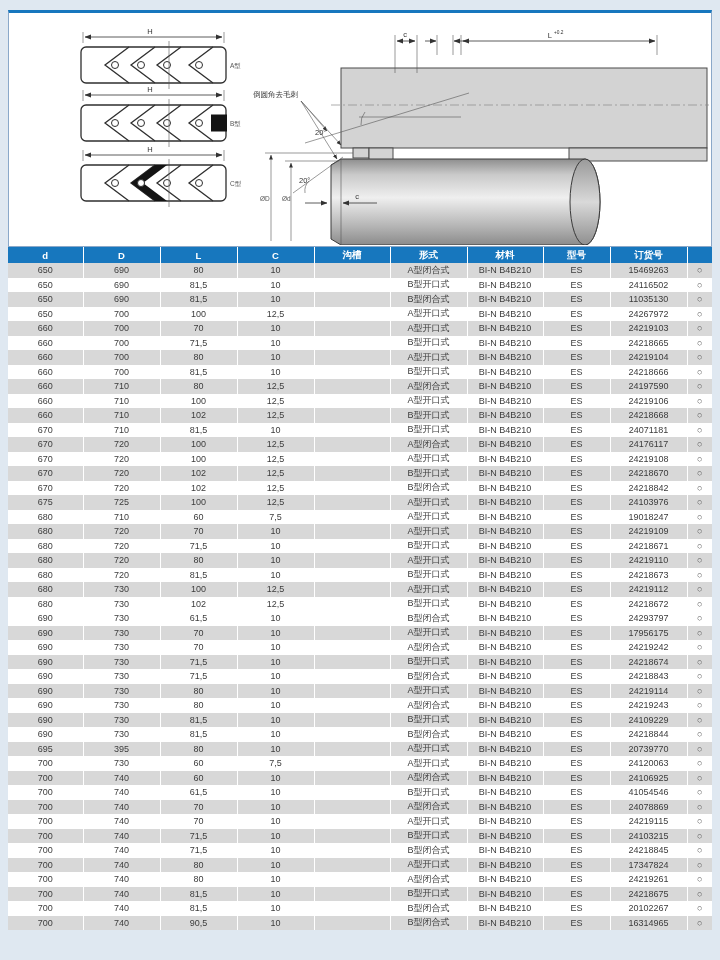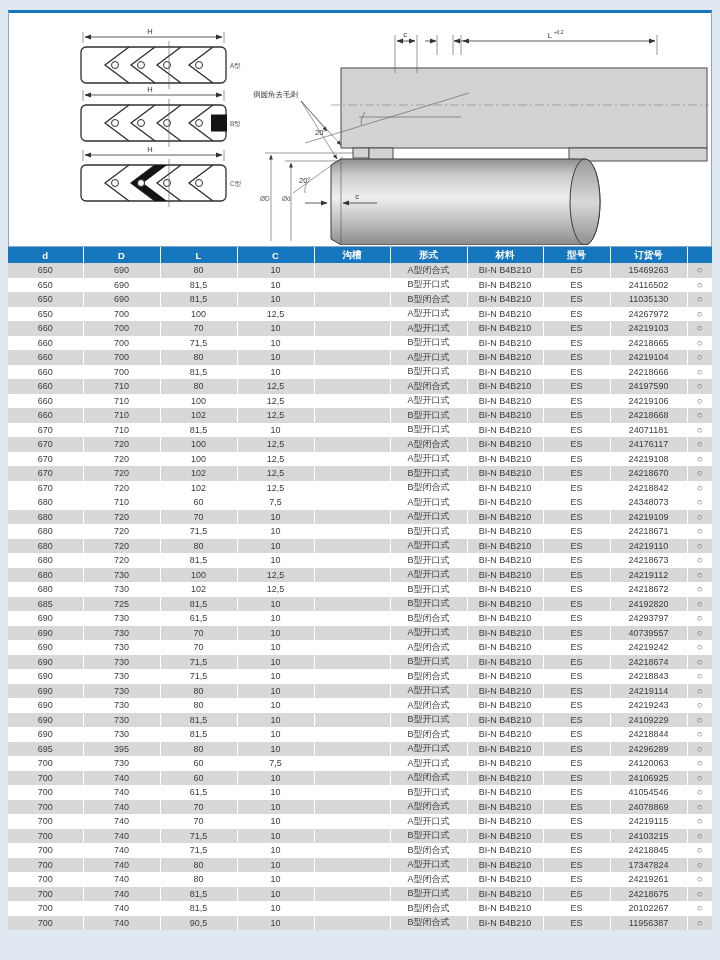--- a/index.html
+++ b/index.html
@@ -399,30 +399,42 @@
           <td>720</td>
           <td>102</td>
           <td>12,5</td>
           <td></td>
           <td>B型闭合式</td>
           <td>BI-N B4B210</td>
           <td>ES</td>
           <td>24218842</td>
           <td class="avail">○</td>
         </tr>
+        <tr class="odd">
+          <td>675</td>
+          <td>725</td>
+          <td>100</td>
+          <td>12,5</td>
+          <td></td>
+          <td>A型开口式</td>
+          <td>BI-N B4B210</td>
+          <td>ES</td>
+          <td>24103976</td>
+          <td class="avail">○</td>
+        </tr>
         <tr class="even">
           <td>680</td>
           <td>710</td>
           <td>60</td>
           <td>7,5</td>
           <td></td>
           <td>A型开口式</td>
           <td>BI-N B4B210</td>
           <td>ES</td>
-          <td>24348073</td>
+          <td>19018247</td>
           <td class="avail">○</td>
         </tr>
         <tr class="odd">
           <td>680</td>
           <td>720</td>
           <td>70</td>
           <td>10</td>
           <td></td>
           <td>A型开口式</td>
           <td>BI-N B4B210</td>
@@ -483,32 +495,20 @@
           <td>730</td>
           <td>102</td>
           <td>12,5</td>
           <td></td>
           <td>B型开口式</td>
           <td>BI-N B4B210</td>
           <td>ES</td>
           <td>24218672</td>
           <td class="avail">○</td>
         </tr>
-        <tr class="odd">
-          <td>685</td>
-          <td>725</td>
-          <td>81,5</td>
-          <td>10</td>
-          <td></td>
-          <td>B型开口式</td>
-          <td>BI-N B4B210</td>
-          <td>ES</td>
-          <td>24192820</td>
-          <td class="avail">○</td>
-        </tr>
         <tr class="even">
           <td>690</td>
           <td>730</td>
           <td>61,5</td>
           <td>10</td>
           <td></td>
           <td>B型闭合式</td>
           <td>BI-N B4B210</td>
           <td>ES</td>
           <td>24293797</td>
@@ -516,21 +516,21 @@
         </tr>
         <tr class="odd">
           <td>690</td>
           <td>730</td>
           <td>70</td>
           <td>10</td>
           <td></td>
           <td>A型开口式</td>
           <td>BI-N B4B210</td>
           <td>ES</td>
-          <td>40739557</td>
+          <td>17956175</td>
           <td class="avail">○</td>
         </tr>
         <tr class="even">
           <td>690</td>
           <td>730</td>
           <td>70</td>
           <td>10</td>
           <td></td>
           <td>A型闭合式</td>
           <td>BI-N B4B210</td>
@@ -612,21 +612,21 @@
         </tr>
         <tr class="odd">
           <td>695</td>
           <td>395</td>
           <td>80</td>
           <td>10</td>
           <td></td>
           <td>A型开口式</td>
           <td>BI-N B4B210</td>
           <td>ES</td>
-          <td>24296289</td>
+          <td>20739770</td>
           <td class="avail">○</td>
         </tr>
         <tr class="even">
           <td>700</td>
           <td>730</td>
           <td>60</td>
           <td>7,5</td>
           <td></td>
           <td>A型开口式</td>
           <td>BI-N B4B210</td>
@@ -756,18 +756,18 @@
         </tr>
         <tr class="odd">
           <td>700</td>
           <td>740</td>
           <td>90,5</td>
           <td>10</td>
           <td></td>
           <td>B型闭合式</td>
           <td>BI-N B4B210</td>
           <td>ES</td>
-          <td>11956387</td>
+          <td>16314965</td>
           <td class="avail">○</td>
         </tr>
       </tbody>
   </table>
 </div>
 
 </body></html>

